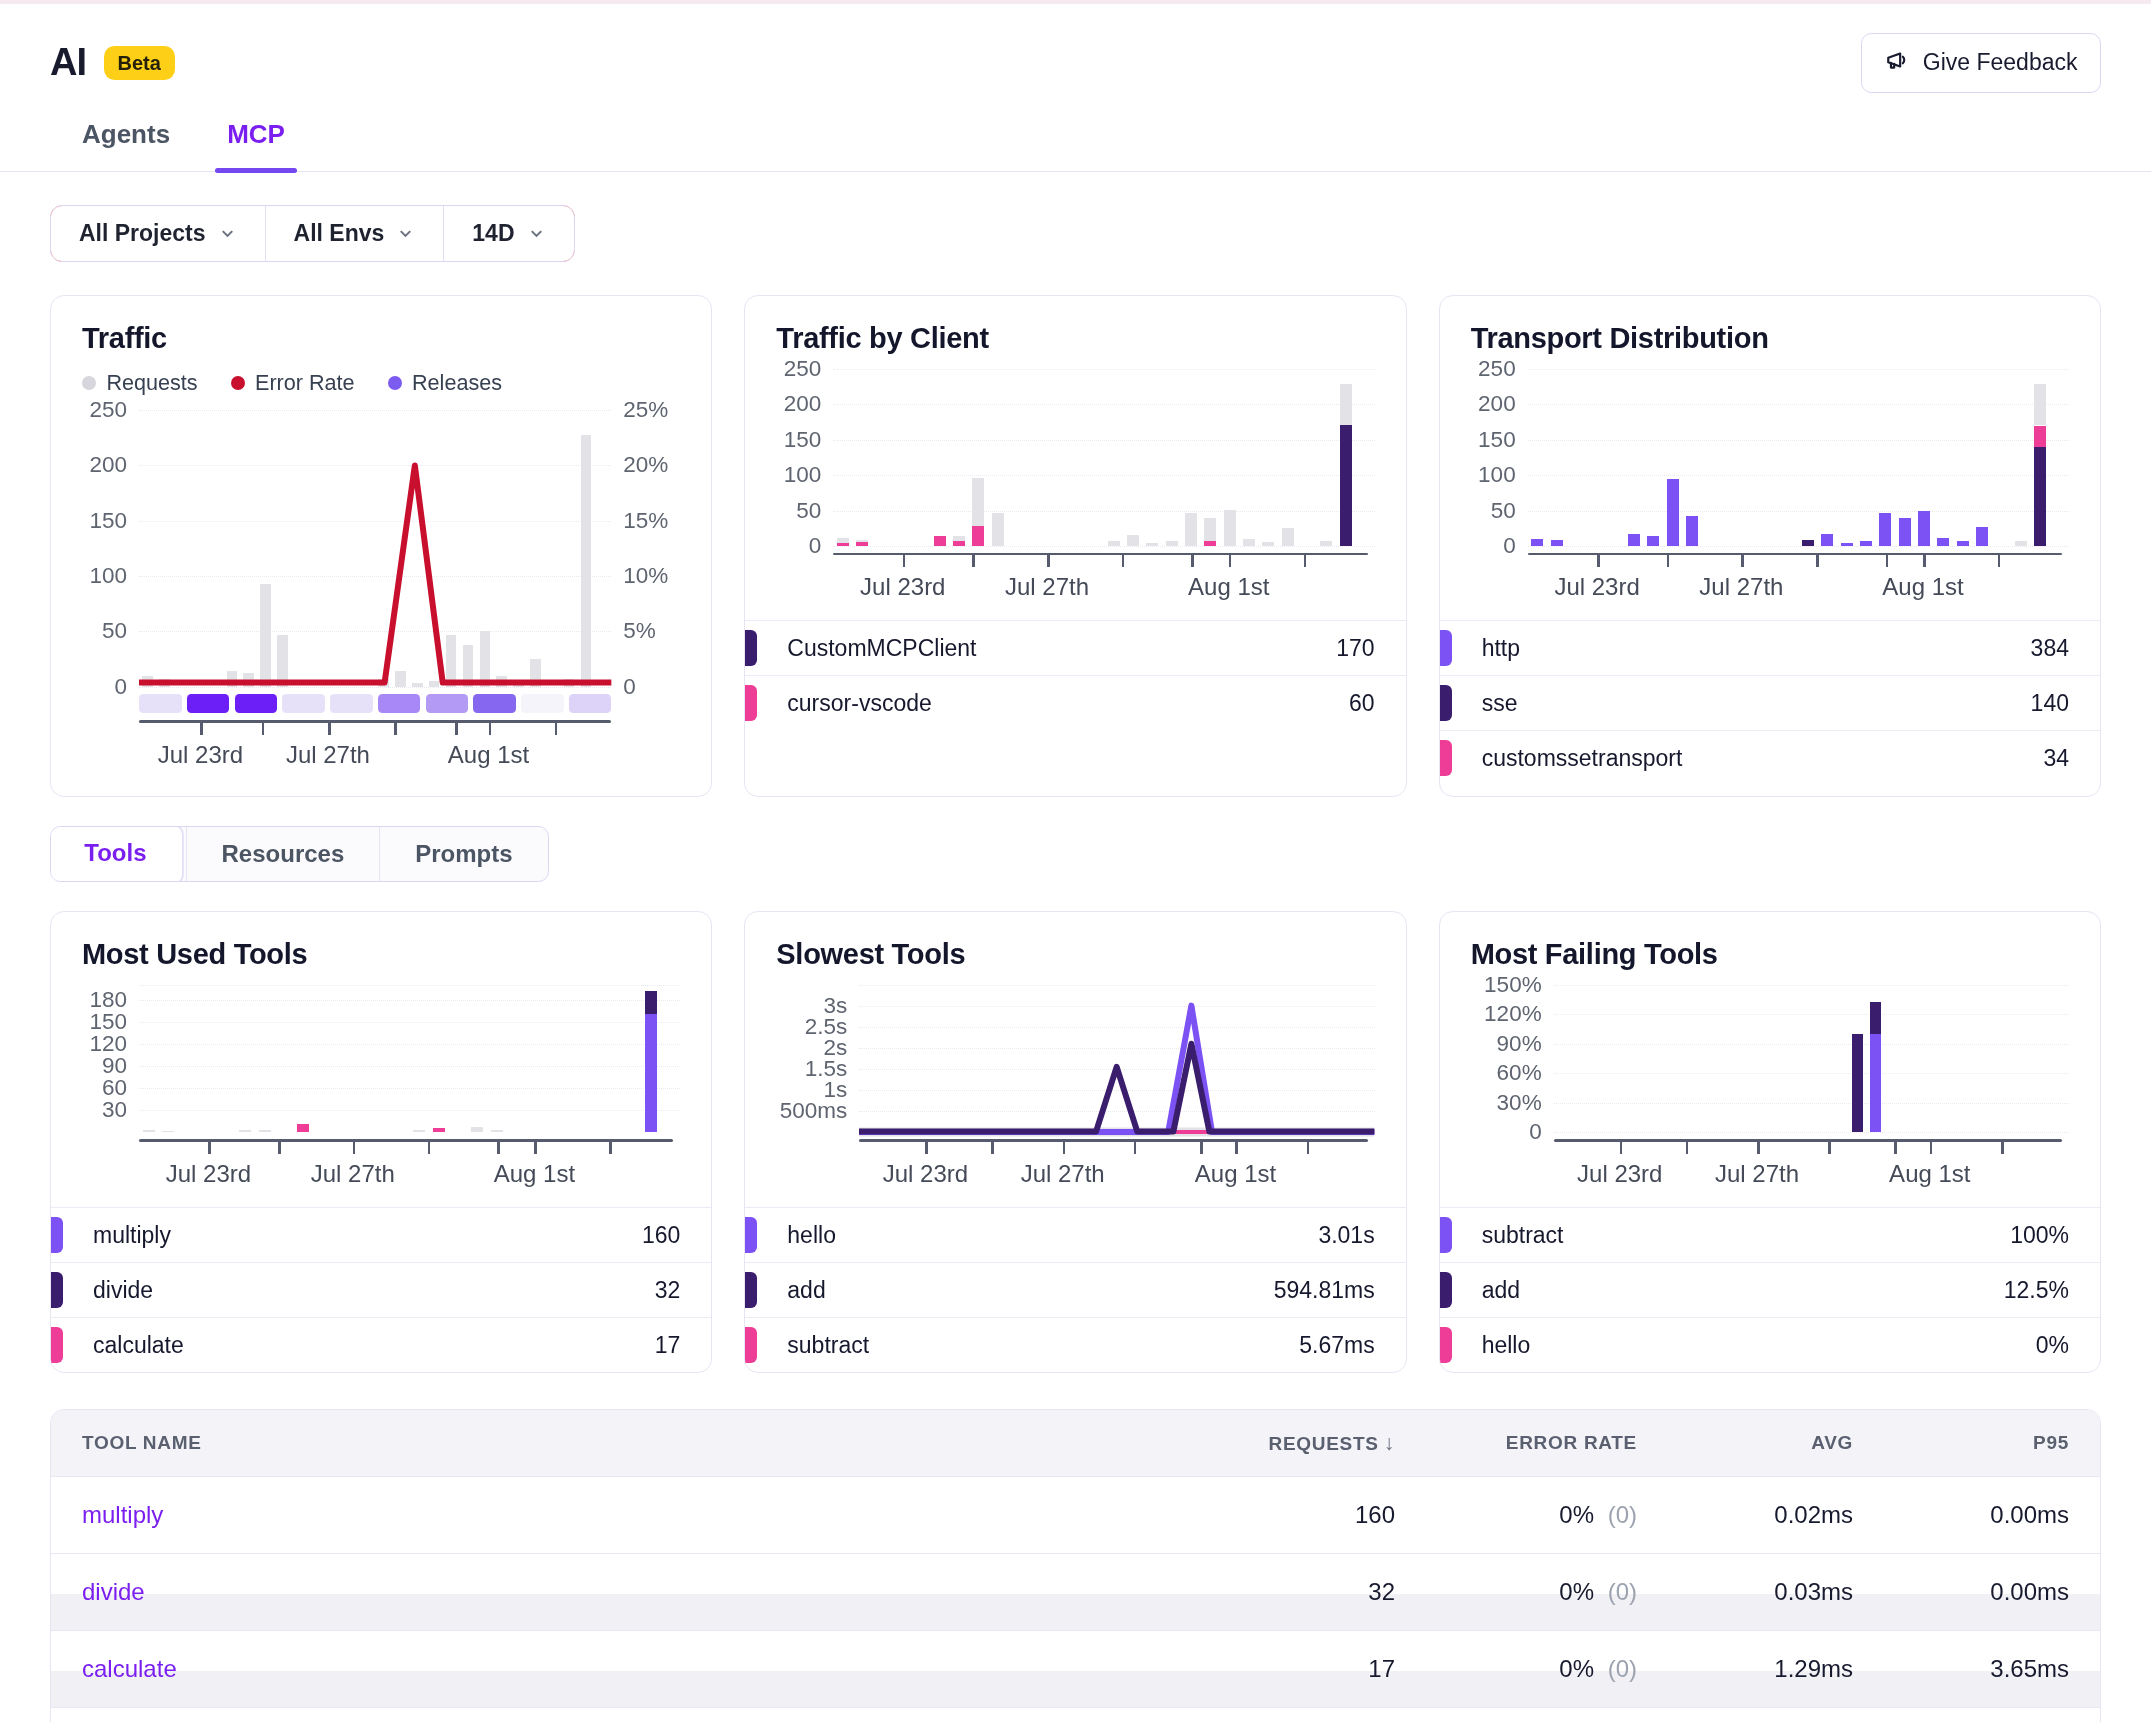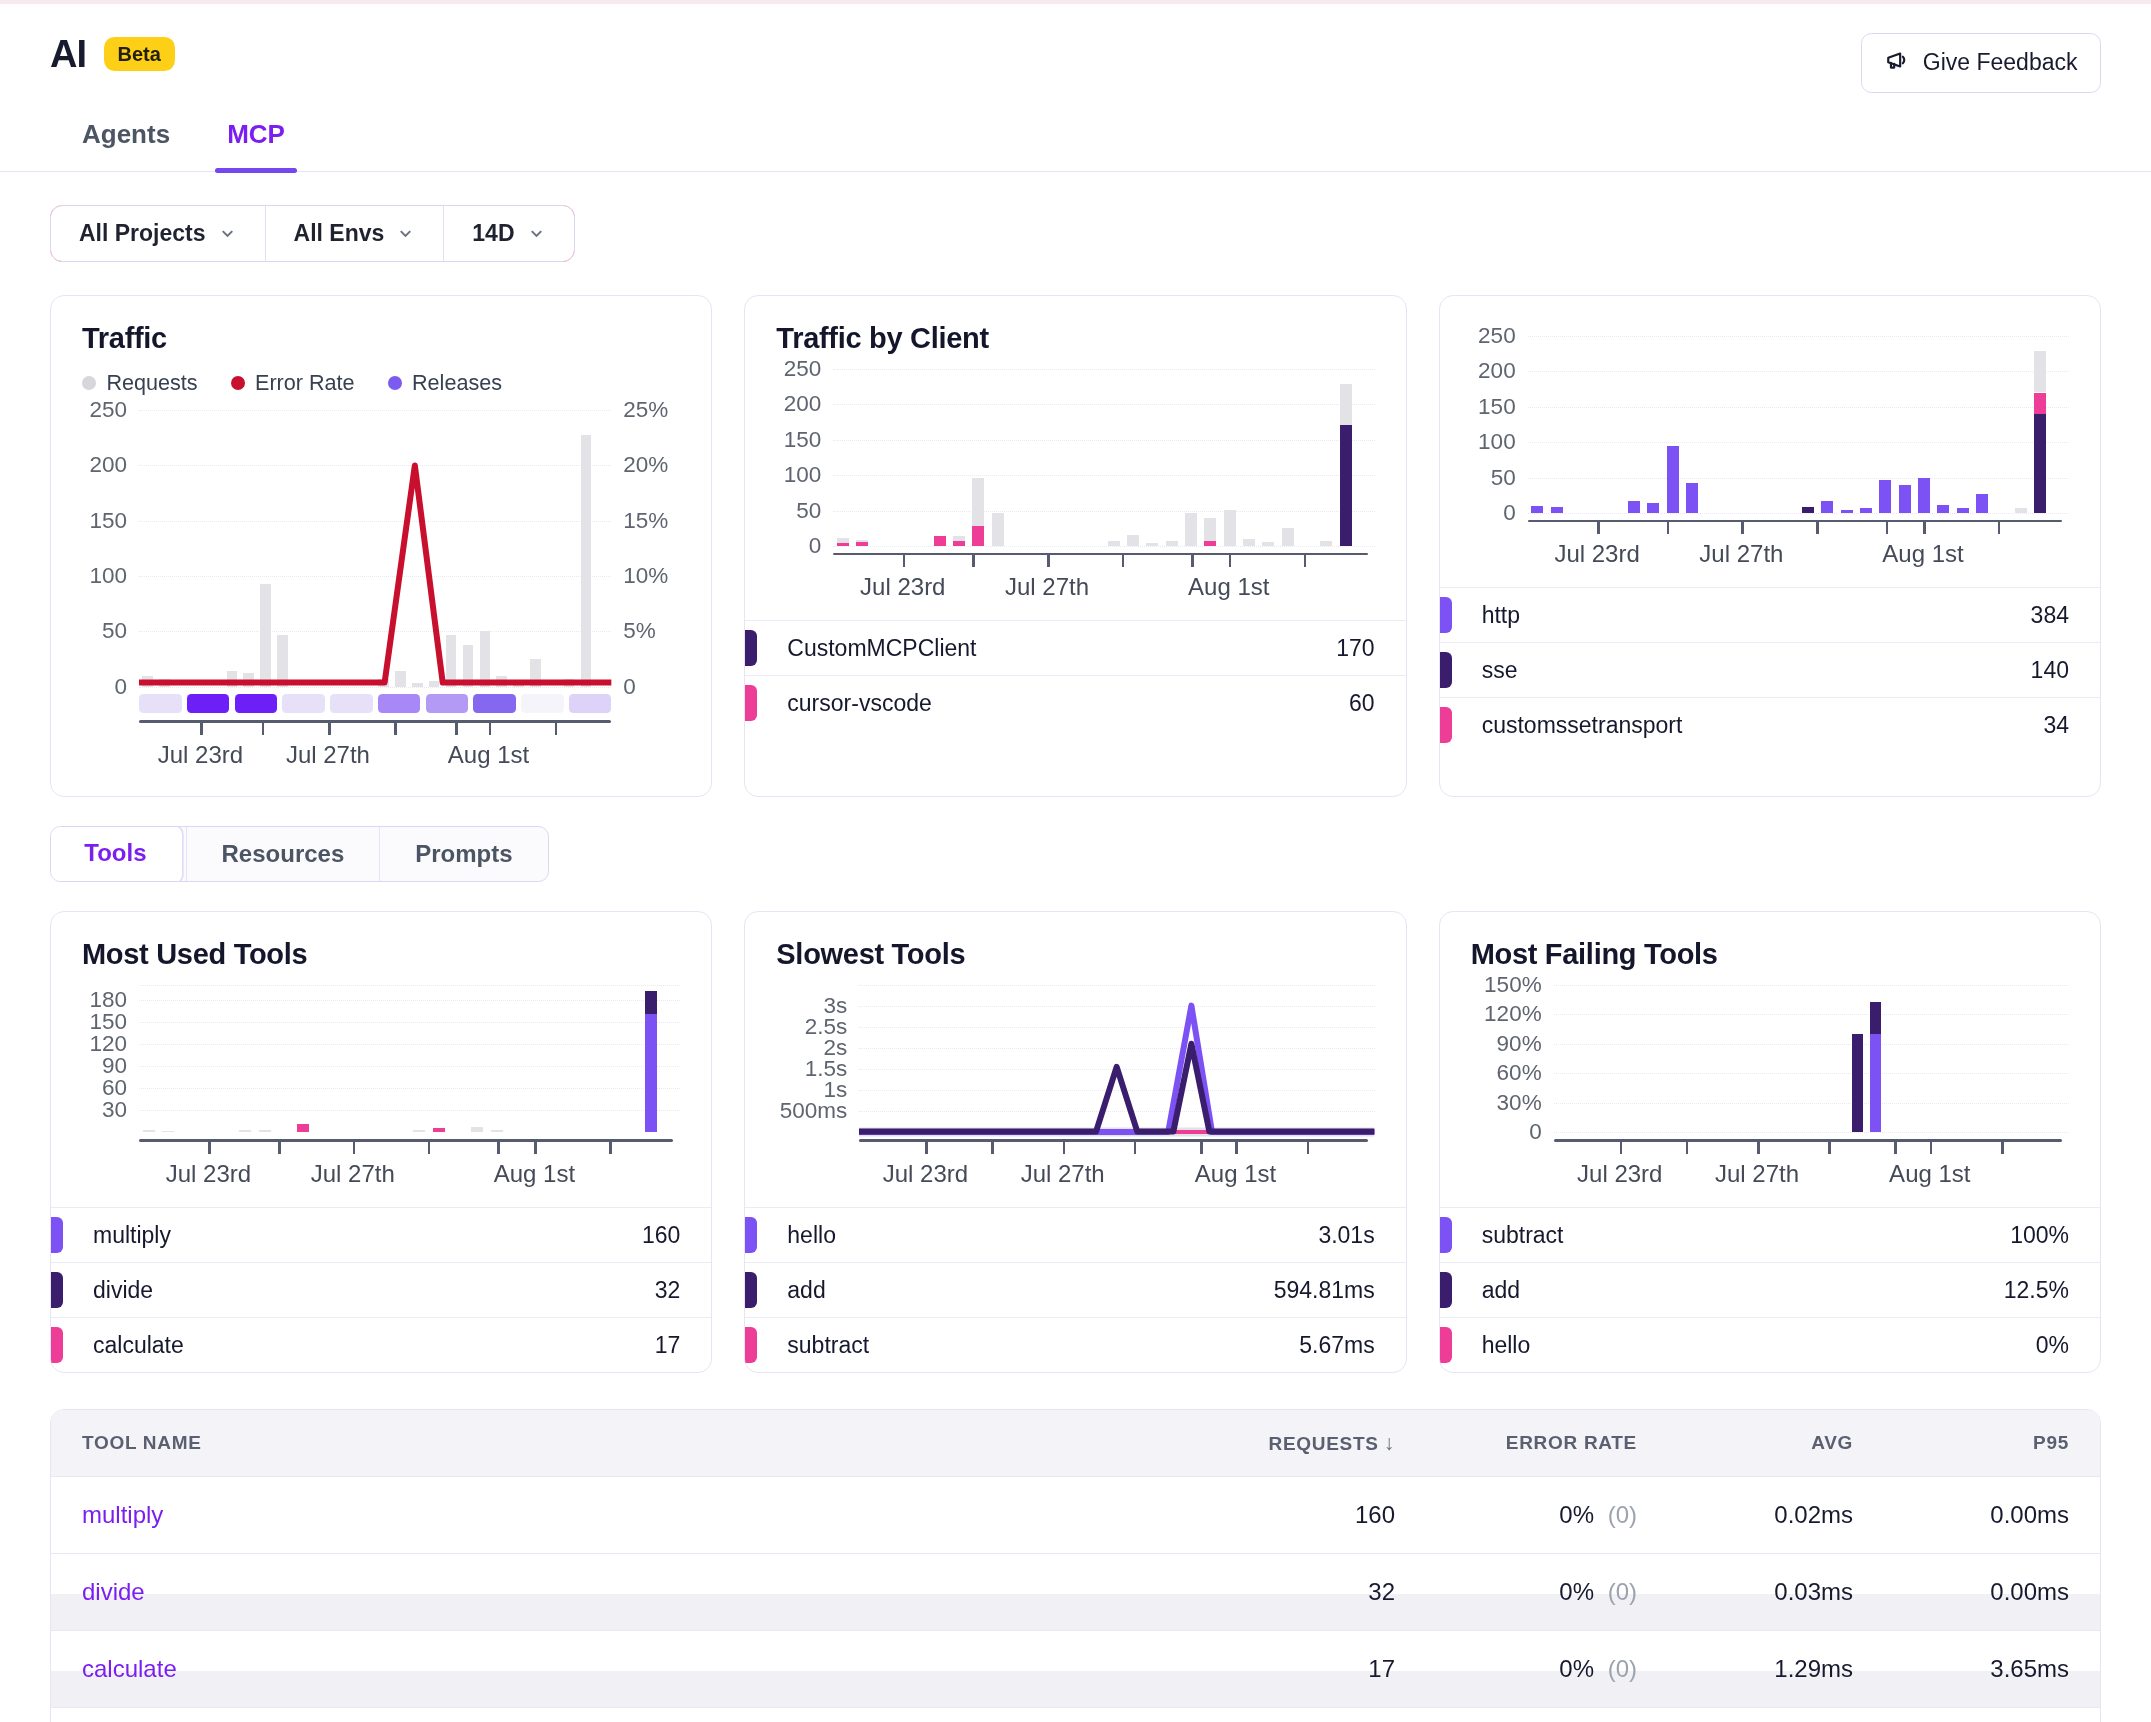--- a/index.html
+++ b/index.html
@@ -1,21 +1,21 @@
 <!DOCTYPE html>
 <html style="font-size:14px"><head>
 <meta charset="utf-8">
 <style>
   html,body{margin:0;padding:0}
   body{width:2151px;height:1722px;overflow:hidden;background:#fff;color:#16182d;
        font-family:"Liberation Sans",sans-serif;position:relative}
   .topstrip{height:3.5px;background:#f6e9f0}
   .shell{padding:0 50px}
   
-  .hdr{display:flex;align-items:flex-start;padding-top:29px}
+  .hdr{display:flex;align-items:center;padding-top:29px}
   .logo-row{display:flex;align-items:center;gap:17.3px}
   .logo{font-size:38px;font-weight:800;letter-spacing:-0.9px;color:#181a2e}
   .beta{background:#fdd017;color:#24200a;font-size:20px;font-weight:700;
         padding:7px 14px;border-radius:10.4px;line-height:1}
   .spacer{flex:1}
   .feedback-btn{display:flex;align-items:center;gap:12px;border:1.7px solid #ddd6f3;
         border-radius:10.4px;background:#fff;padding:13px 22.5px;font-size:23px;font-weight:400;
         color:#181a2e;cursor:pointer}
   .feedback-btn svg{width:26px;height:26px}
   
@@ -311,20 +311,21 @@
             </div>
             <div class="legrow">
               <span class="legpill" style="background: rgb(238, 61, 150);"></span>
               <span class="legname">cursor-vscode</span>
               <span class="legval">60</span>
             </div>
           </div>
         </div>
     </div>
     <div class="card">
+      <div class="card-title">Transport Distribution</div>
       <div>
           <div class="plot" style="height: 177px;">
             <div class="gutter-l" style="width: 57px;">
               <div class="ylab" style="top: 0px;">250</div>
               <div class="ylab" style="top: 35px;">200</div>
               <div class="ylab" style="top: 71px;">150</div>
               <div class="ylab" style="top: 106px;">100</div>
               <div class="ylab" style="top: 142px;">50</div>
               <div class="ylab" style="top: 177px;">0</div>
             </div>

